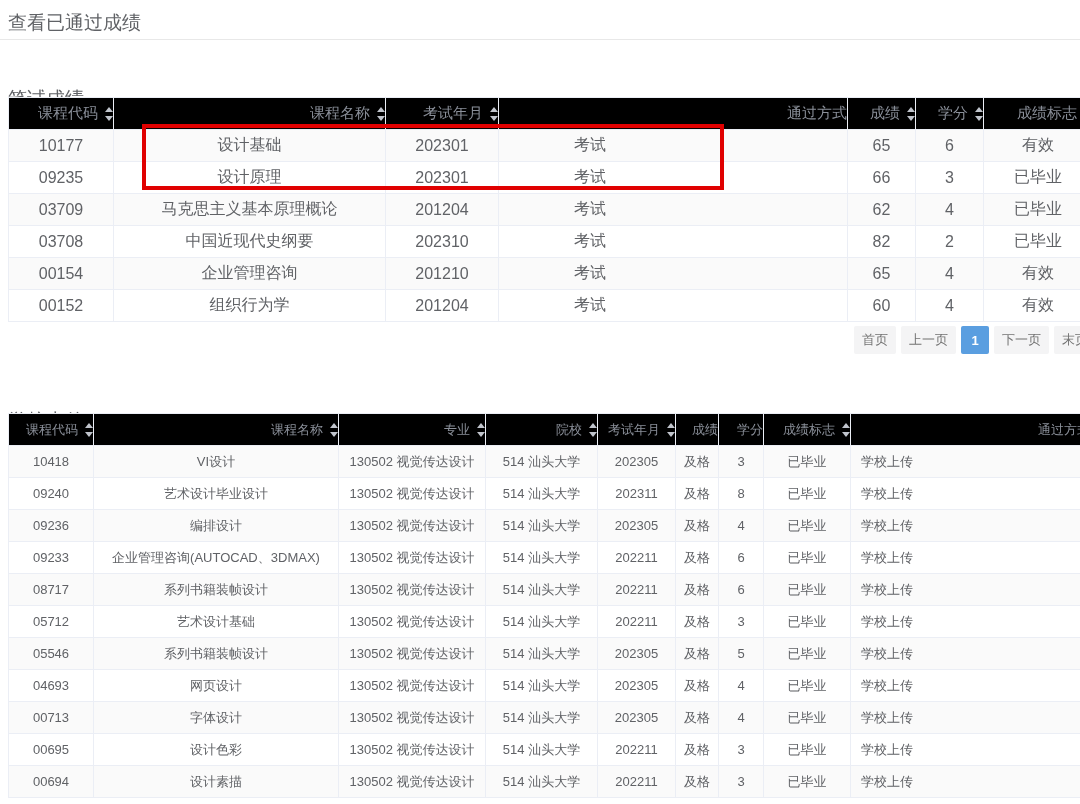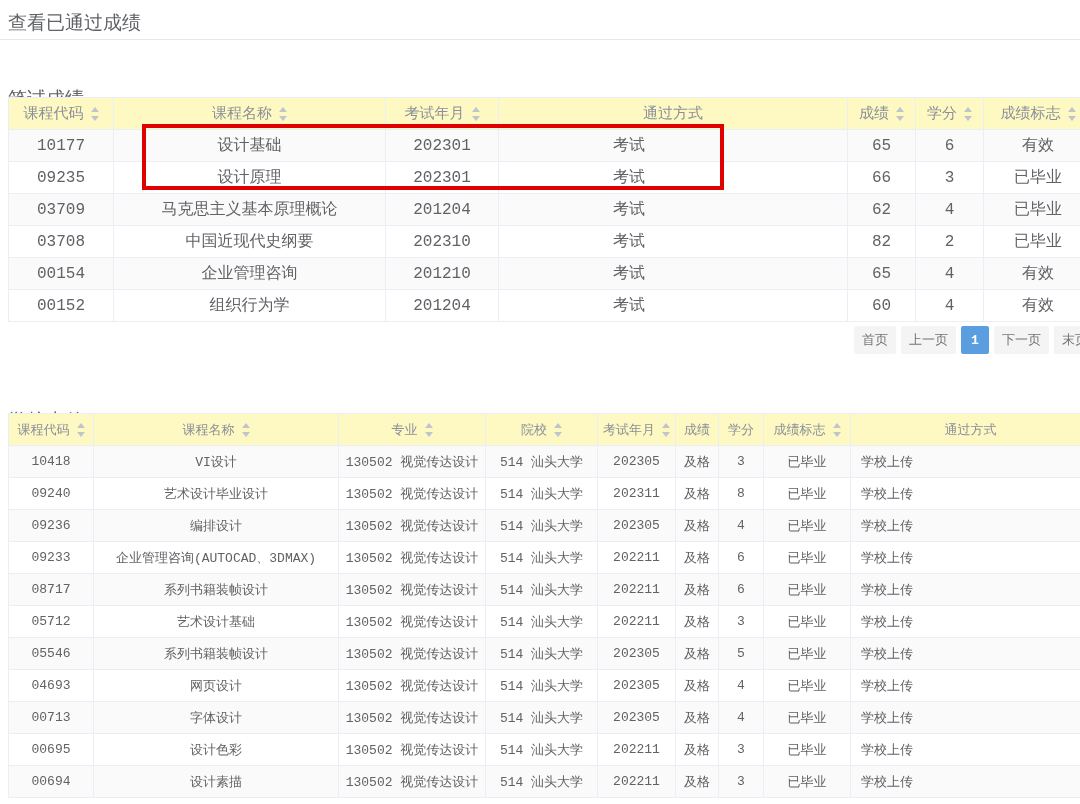--- a/index.html
+++ b/index.html
@@ -1,39 +1,39 @@
 <!DOCTYPE html>
 <html><head>
 <meta charset="utf-8">
 <style>
   * { margin:0; padding:0; box-sizing:border-box; }
   html,body { width:1080px; height:804px; overflow:hidden; background:#fff;
     font-family:"Liberation Sans","DejaVu Sans",sans-serif; }
-  .canvas { position:relative; width:1080px; height:804px; overflow:hidden; background:#fff;font-family:Liberation Mono, monospace; }
+  .canvas { position:relative; width:1080px; height:804px; overflow:hidden; background:#fff; }
 
   .page-title { position:absolute; left:8px; top:10px; font-size:19px; color:#606266; }
   .divider { position:absolute; left:0; top:39px; width:1080px; height:1px; background:#e8e8e8; }
   .section-title { position:absolute; left:8px; font-size:19px; color:#606266;margin-top:29px; }
   #written-section-title { top:57px; }
   #practical-section-title { top:379px; }
 
   table { border-collapse:collapse; table-layout:fixed; background:#fff; }
   th, td { border:1px solid #ebeef5; height:32px; text-align:center; overflow:hidden;
     white-space:nowrap; font-weight:400; }
-  thead th { background:#fef9c3; color:#8a8f99; }
+  thead th { background:#000000; color:#8a8f99;text-align:right; }
   tbody td { color:#606266; }
   tbody tr:nth-child(odd) td { background:#fafafa; }
 
   #written-table { position:absolute; left:8px; top:97px; width:1084px; }
   #written-table th { font-size:15px; }
   #written-table td { font-size:16px; }
   #practical-table { position:absolute; left:8px; top:413px; width:1082px; }
   #practical-table th, #practical-table td { font-size:13px; }
 
-  td.pad-left-85 { text-align:left; padding-left:114px; }
+  td.pad-left-85 { text-align:left; padding-left:75px; }
   td.pad-left-10 { text-align:left; padding-left:10px; }
 
   .caret-wrap { display:inline-block; vertical-align:middle; margin-left:5px; width:10px; height:14px; position:relative; }
   .caret-up, .caret-down { position:absolute; left:2px; width:0; height:0;
     border-left:4px solid transparent; border-right:4px solid transparent; }
   .caret-up { top:0; border-bottom:5px solid #c0c4cc; }
   .caret-down { bottom:0; border-top:5px solid #c0c4cc; }
 
   .highlight-box { position:absolute; left:142px; top:124px; width:582px; height:66px;
     border:4px solid #e00000; z-index:5; pointer-events:none; }

